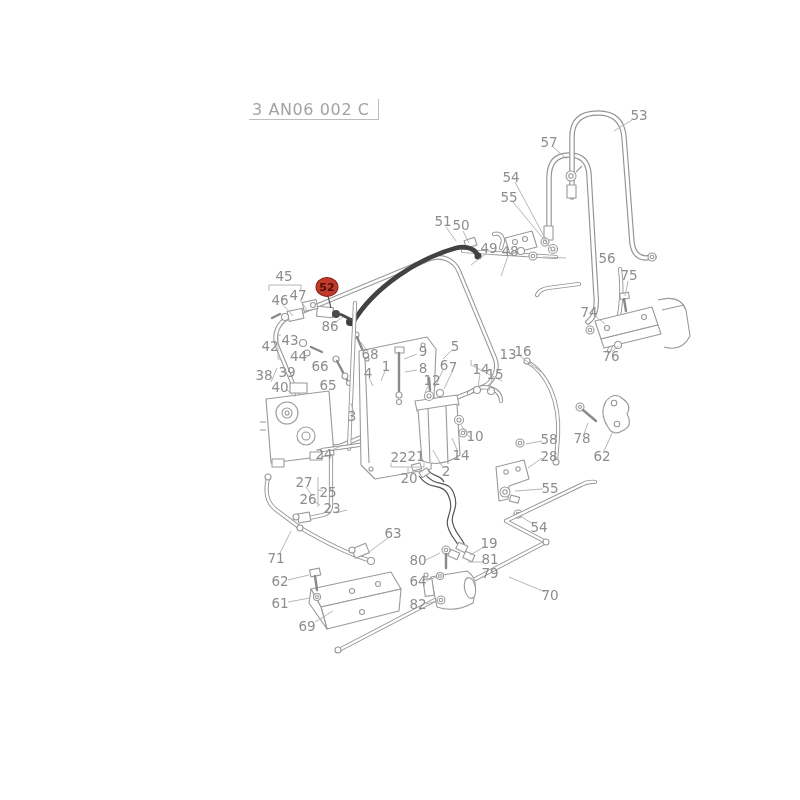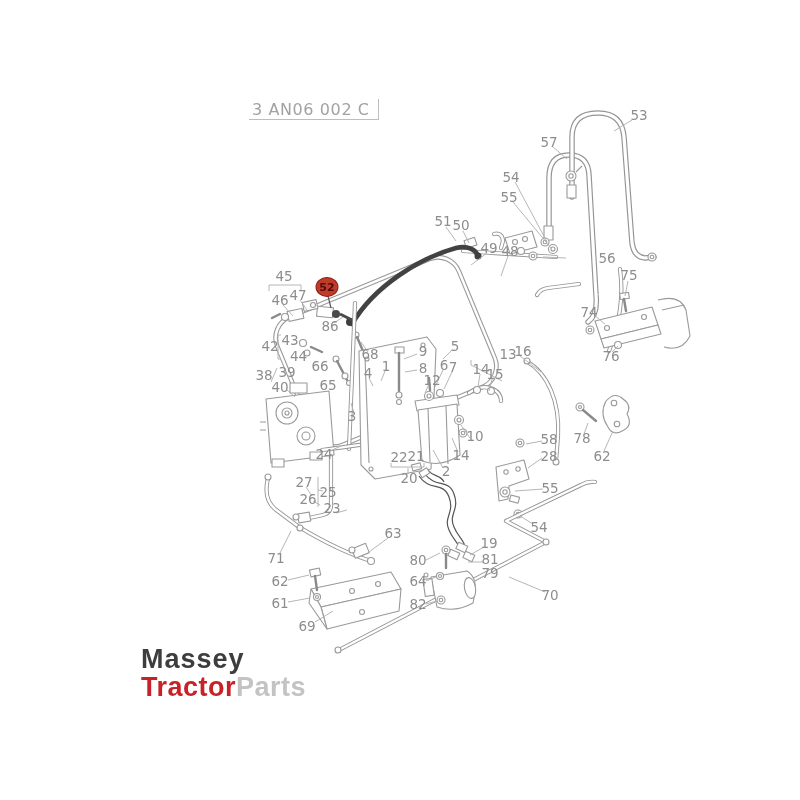--- a/index.html
+++ b/index.html
@@ -411,18 +411,14 @@
       <span class="callout" style="left: 418px; top: 561px;">80</span>
       <span class="callout" style="left: 490px; top: 574px;">79</span>
       <span class="callout" style="left: 280px; top: 582px;">62</span>
       <span class="callout" style="left: 418px; top: 582px;">64</span>
       <span class="callout" style="left: 550px; top: 596px;">70</span>
       <span class="callout" style="left: 280px; top: 604px;">61</span>
       <span class="callout" style="left: 418px; top: 605px;">82</span>
       <span class="callout" style="left: 307px; top: 627px;">69</span>
     </div>
 
-  <div class="brand">
-    <div class="brand-top">Massey</div>
-    <div class="brand-bottom"><span class="brand-red">Tractor</span><span class="brand-gray">Parts</span></div>
-  </div>
 
 </div>
 
 </body></html>

